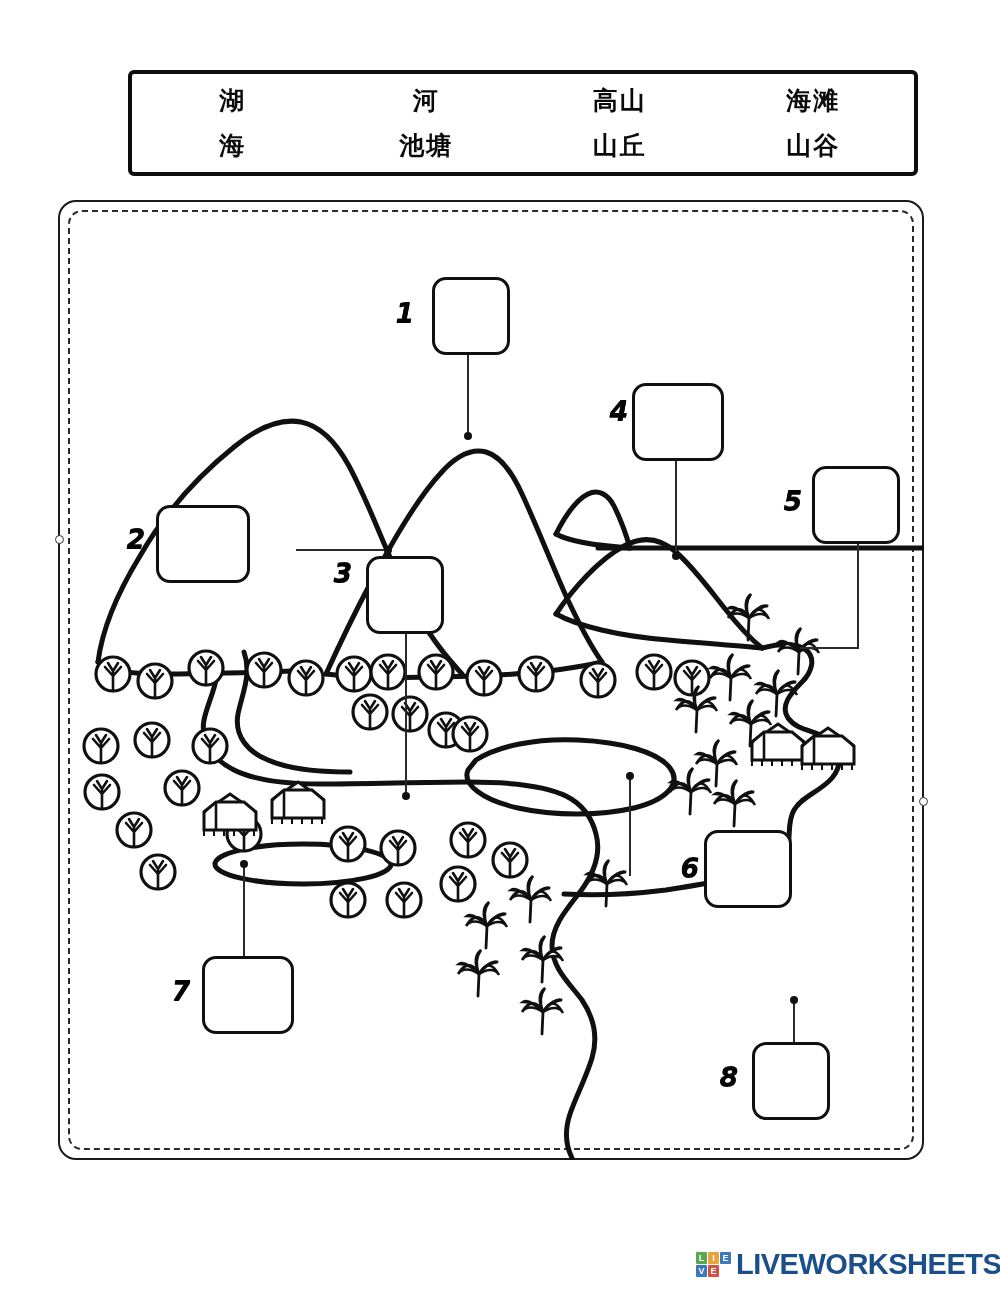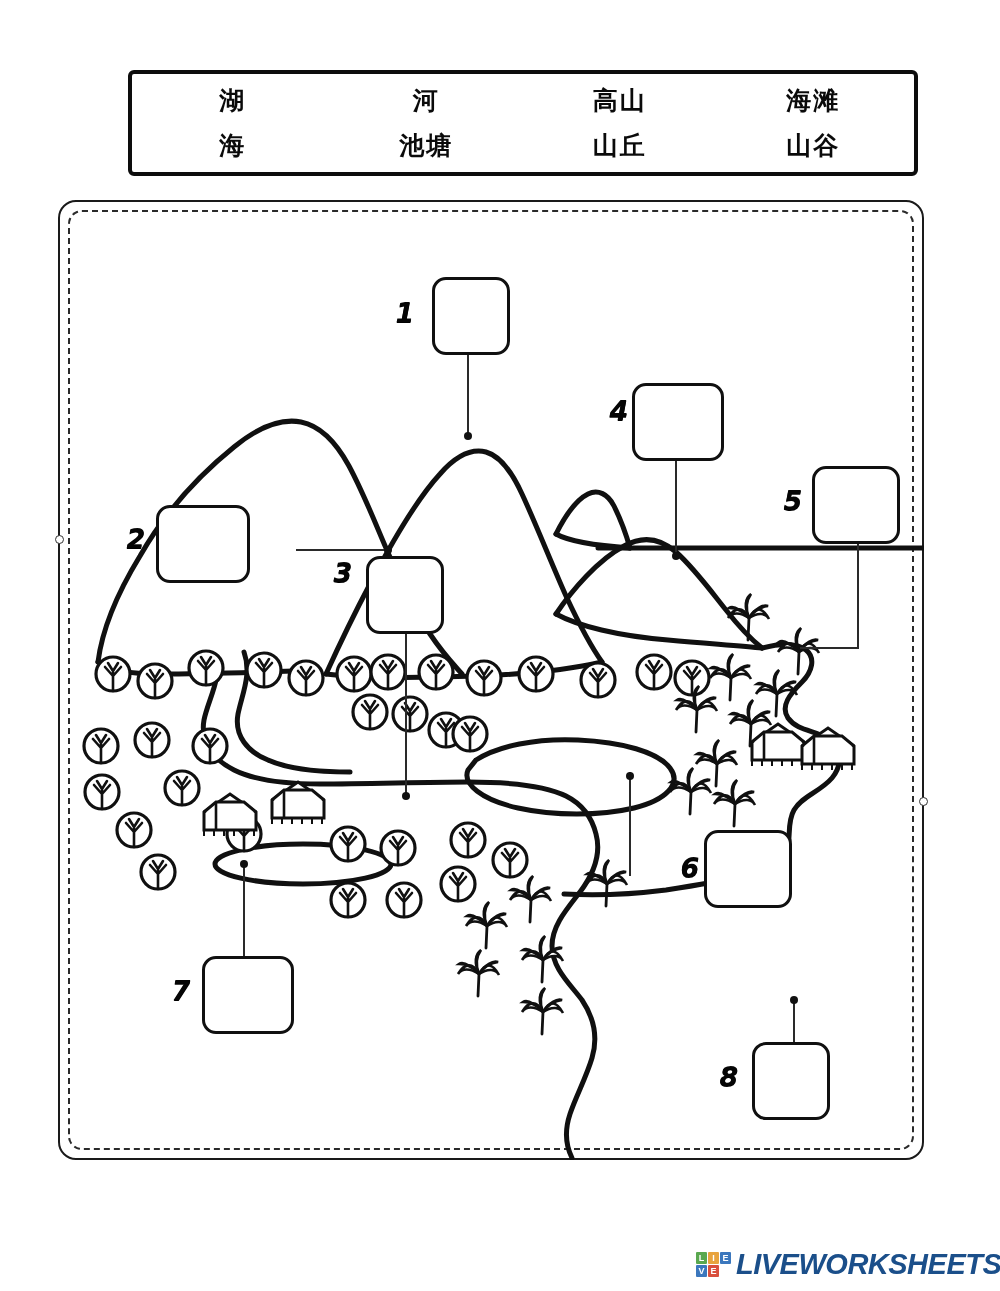--- a/index.html
+++ b/index.html
@@ -150,21 +150,20 @@
     text-align: center;
     line-height: 12px;
     border-radius: 1px;
   }
   #lw-wordmark {
     font-family: "Liberation Sans", sans-serif;
     font-size: 29px;
     font-weight: 700;
     letter-spacing: -0.5px;
     color: #1b4f8a;
-    font-style: italic;
   }
 </style>
 </head>
 <body>
 
 <div id="page">
 
   <div id="wordbank">
     <div id="wordbank-inner">
       <span class="wb-word">湖</span>

